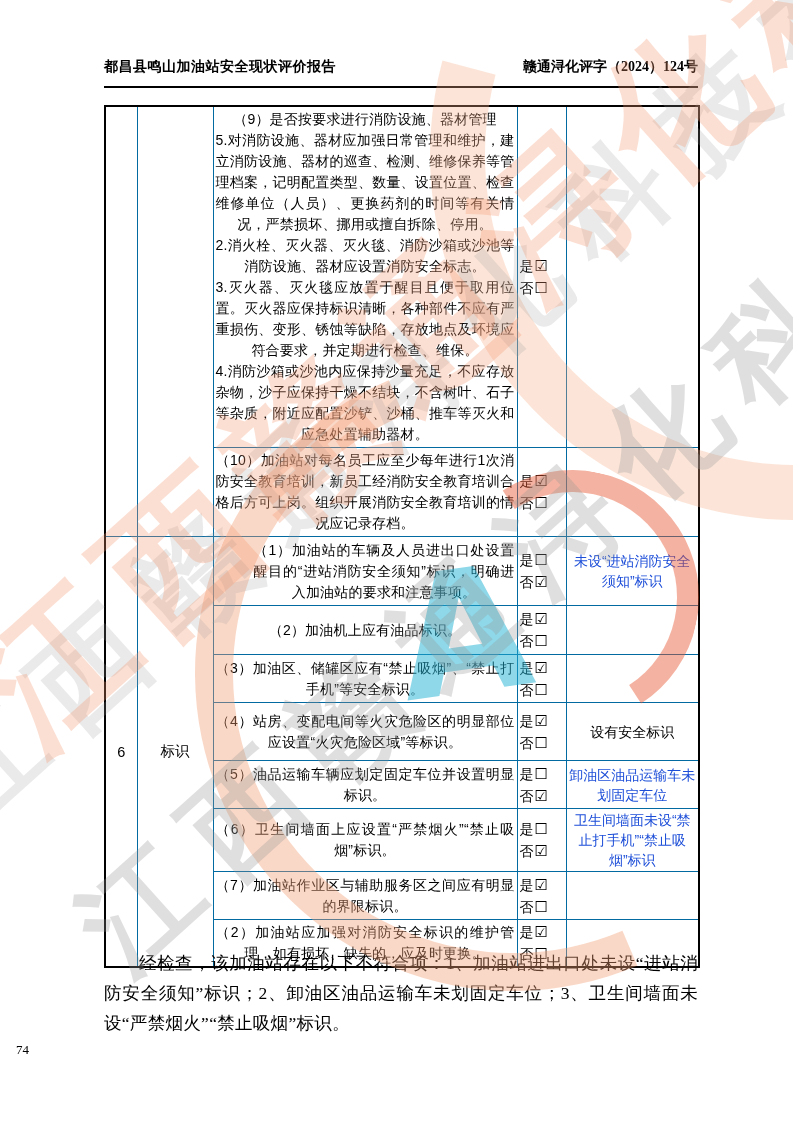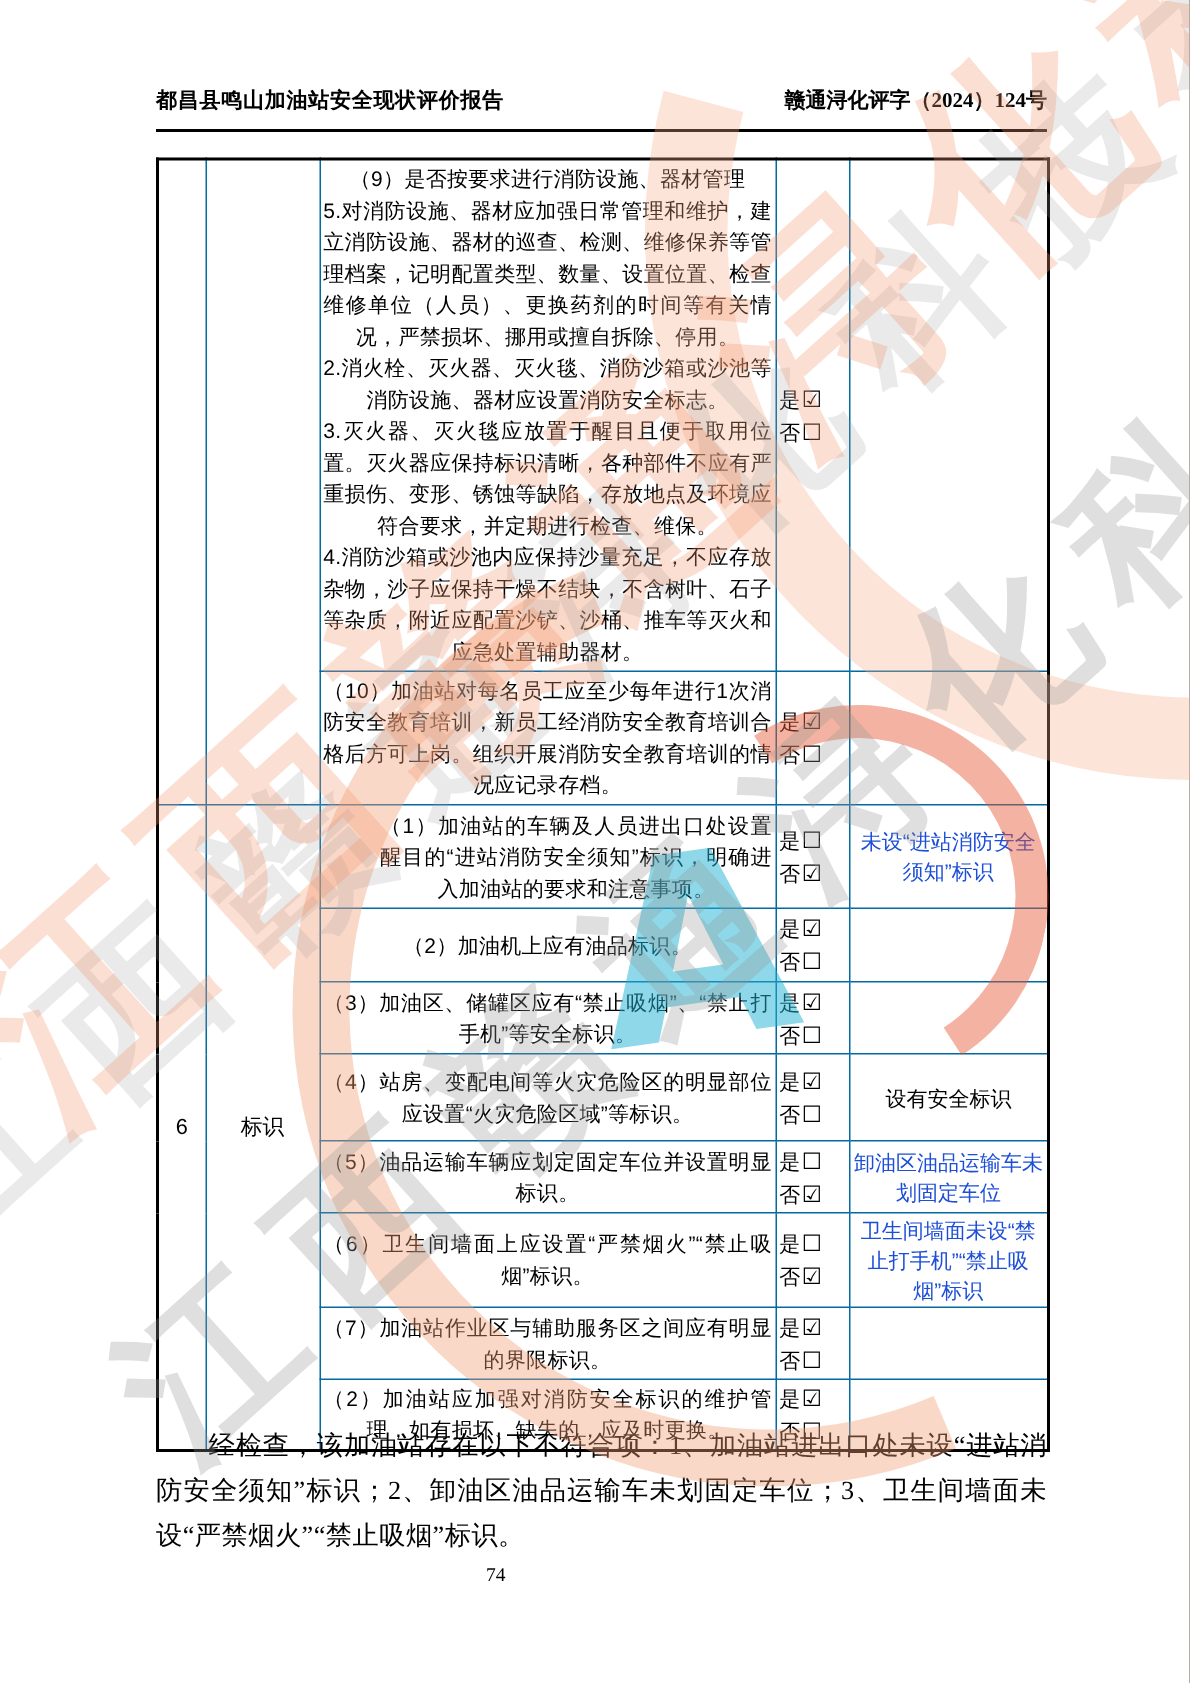--- a/index.html
+++ b/index.html
@@ -21,21 +21,21 @@
   td.col-check{padding-left:4px;line-height:22px;white-space:nowrap;}
   .ck-line{display:block;}
   .ck-label{font-size:14px;}
   .ck-box{font-family:"DejaVu Sans",sans-serif;font-size:15px;margin-left:1px;}
   td.col-remark{text-align:center;padding:0 3px;}
   .remark{line-height:20px;}
   .remark.red{color:#1d4ed8;}
   
   .summary{position:absolute;left:104px;top:930px;width:594px;z-index:2;
            font-size:17.5px;line-height:30px;text-align:justify;text-indent:2em;letter-spacing:.3px;}
-  .page-number{position:absolute;left:0;top:1042px;width:661px;text-align:center;font-size:13px;z-index:2;}
+  .page-number{position:absolute;left:0;top:1042px;width:661px;font-size:13px;z-index:2;padding-left:16px;}
   
   .wm{position:absolute;inset:0;pointer-events:none;z-index:3;}
   .wm-ring1{position:absolute;left:195px;top:355px;width:560px;height:560px;border-radius:50%;
             border:38px solid transparent;border-left-color:rgba(243,158,115,.40);
             border-bottom-color:rgba(243,158,115,.40);transform:rotate(22deg);}
   .wm-ring2{position:absolute;left:430px;top:-210px;width:620px;height:620px;border-radius:50%;
             border:55px solid transparent;border-left-color:rgba(246,173,135,.32);
             border-bottom-color:rgba(246,173,135,.32);transform:rotate(-30deg);}
   .wm-arc-red{position:absolute;left:445px;top:470px;width:210px;height:210px;border-radius:50%;
             border:22px solid transparent;border-top-color:rgba(231,87,50,.45);

